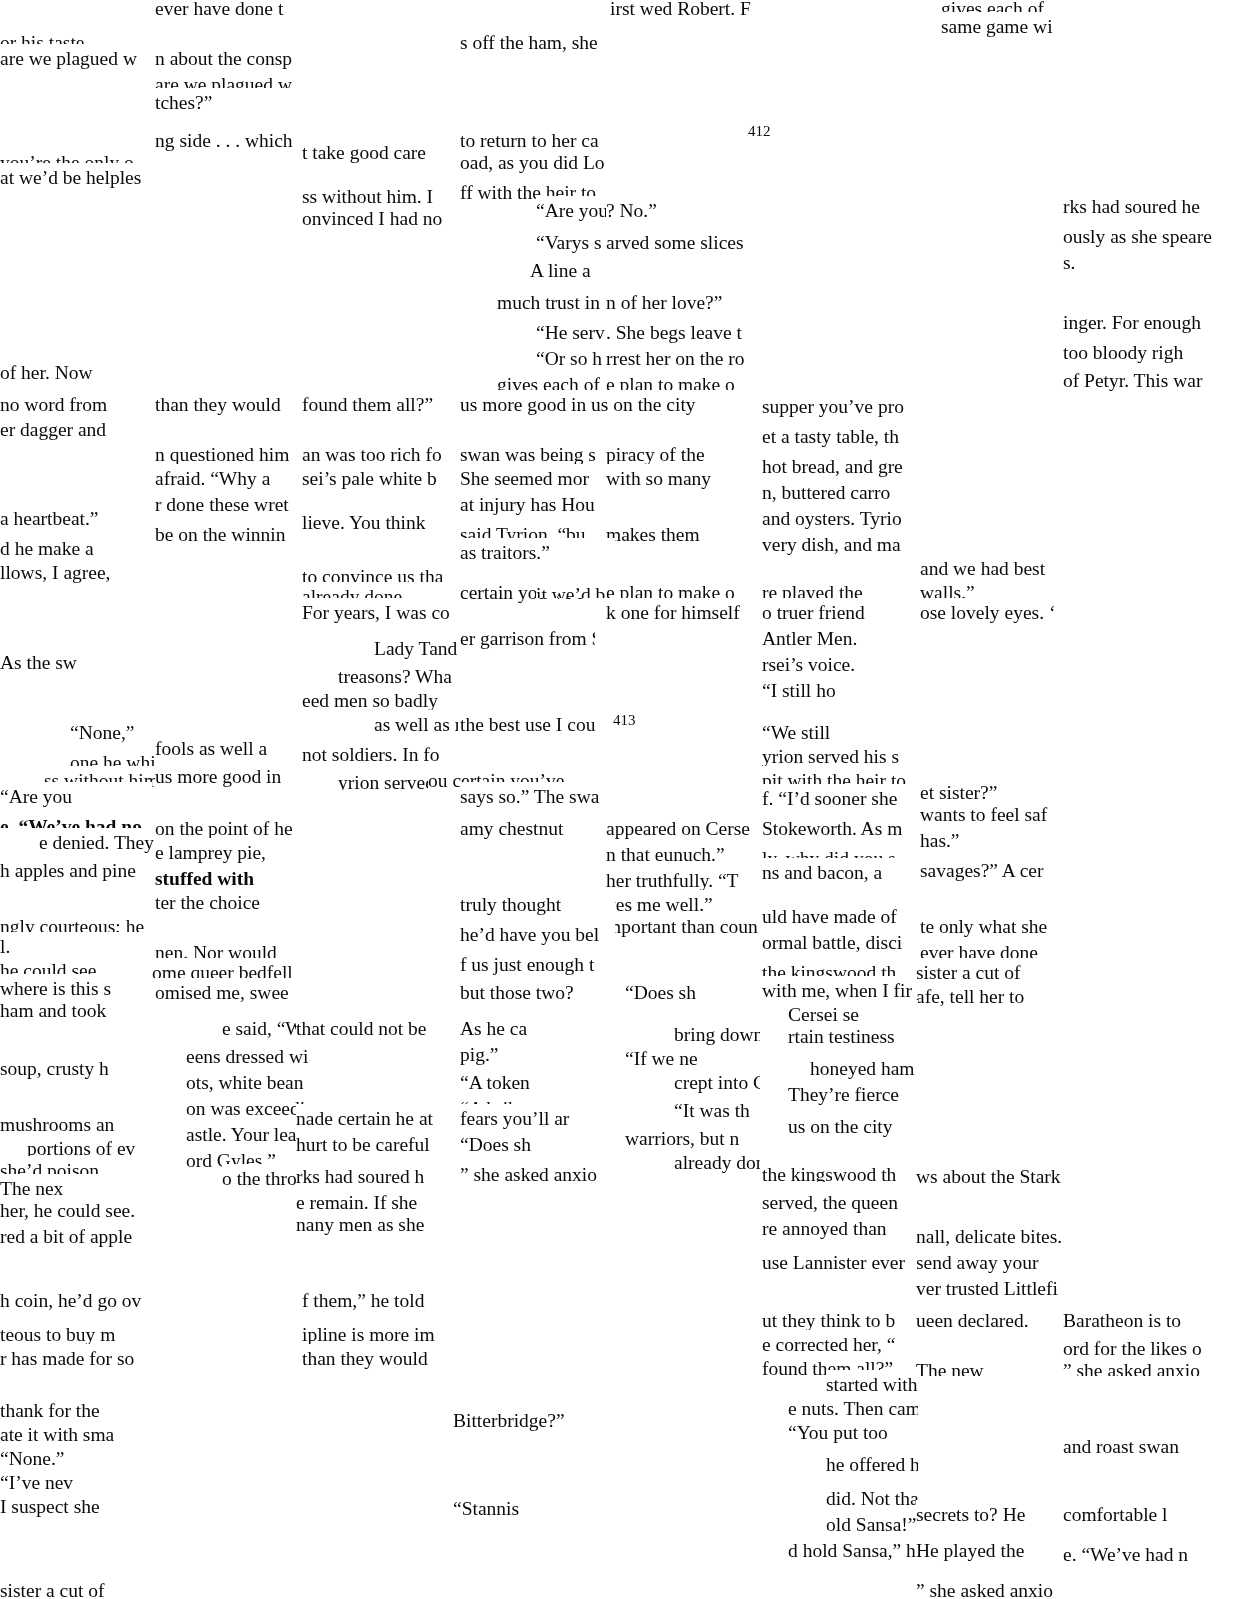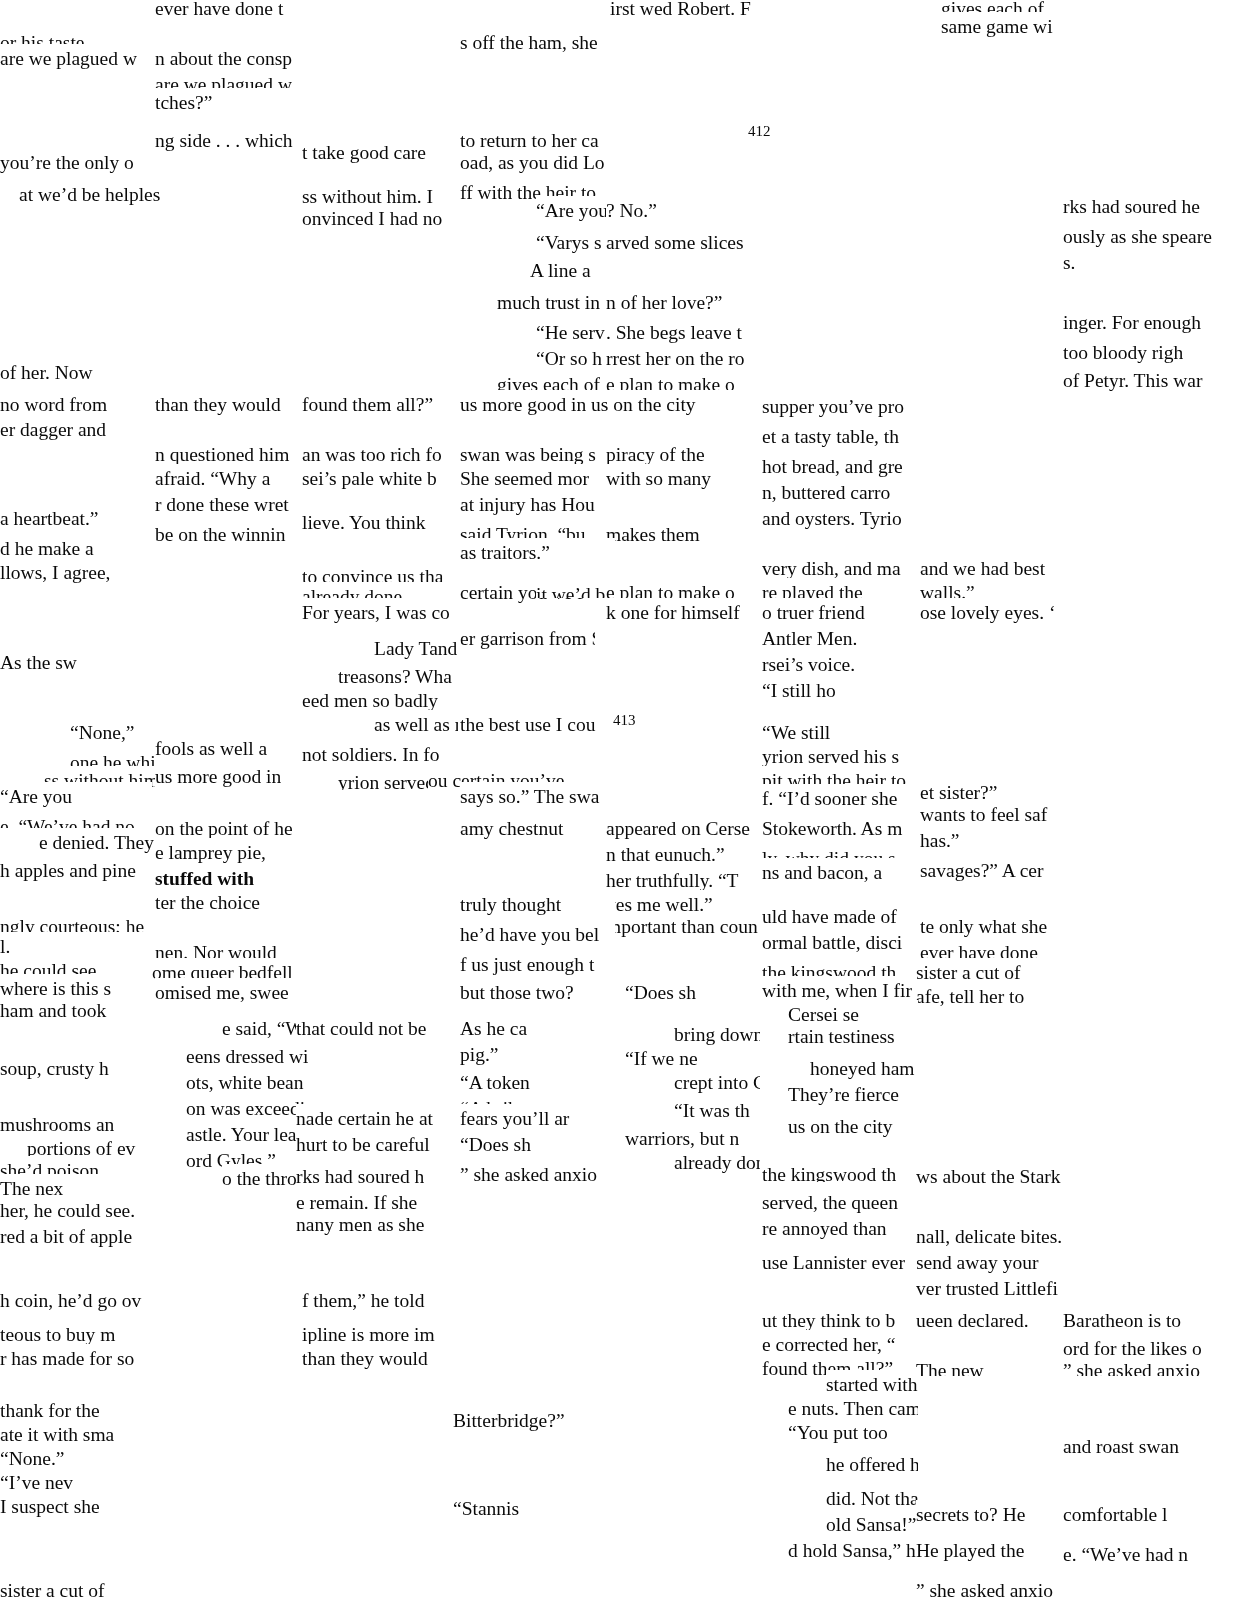--- a/index.html
+++ b/index.html
@@ -47,21 +47,21 @@
 <div class="frag" style="left:155px;top:70px;width:155px;height:26px;"><span>are we plagued w</span></div>
 <div class="frag" style="left:155px;top:88px;width:155px;height:26px;"><span>tches?”</span></div>
 
 <div class="frag" style="left:155px;top:126px;width:155px;height:26px;"><span>ng side . . . which</span></div>
 <div class="frag" style="left:460px;top:126px;width:155px;height:26px;"><span>to return to her ca</span></div>
 <div class="pageno" style="left:748px;top:123px;width:26px;height:20px;"><span>412</span></div>
 
 <div class="frag" style="left:0px;top:148px;width:152px;height:26px;"><span>you’re the only o</span></div>
 <div class="frag" style="left:460px;top:148px;width:155px;height:26px;"><span>oad, as you did Lo</span></div>
 <div class="frag" style="left:302px;top:138px;width:155px;height:26px;"><span>t take good care</span></div>
-<div class="frag" style="left:0px;top:180px;width:152px;height:26px;margin-left:19px;"><span>at we’d be helples</span></div>
+<div class="frag" style="left:0px;top:163px;width:152px;height:26px;"><span>at we’d be helples</span></div>
 <div class="frag" style="left:302px;top:182px;width:155px;height:26px;"><span>ss without him. I</span></div>
 <div class="frag" style="left:460px;top:178px;width:155px;height:26px;"><span>ff with the heir to</span></div>
 <div class="frag" style="left:302px;top:204px;width:155px;height:26px;"><span>onvinced I had no</span></div>
 
 <div class="frag" style="left:536px;top:196px;width:92px;height:26px;"><span>“Are you</span></div>
 <div class="frag" style="left:606px;top:196px;width:72px;height:26px;"><span>? No.”</span></div>
 <div class="frag" style="left:1063px;top:192px;width:160px;height:26px;"><span>rks had soured he</span></div>
 
 <div class="frag" style="left:536px;top:228px;width:82px;height:26px;"><span>“Varys s</span></div>
 <div class="frag" style="left:606px;top:228px;width:162px;height:26px;"><span>arved some slices</span></div>
@@ -112,21 +112,21 @@
 
 <div class="frag" style="left:0px;top:504px;width:135px;height:26px;"><span>a heartbeat.”</span></div>
 <div class="frag" style="left:155px;top:520px;width:155px;height:26px;"><span>be on the winnin</span></div>
 <div class="frag" style="left:460px;top:520px;width:155px;height:26px;"><span>said Tyrion, “bu</span></div>
 <div class="frag" style="left:606px;top:520px;width:155px;height:26px;"><span>makes them</span></div>
 <div class="frag" style="left:762px;top:504px;width:155px;height:26px;"><span>and oysters. Tyrio</span></div>
 
 <div class="frag" style="left:0px;top:534px;width:135px;height:26px;"><span>d he make a</span></div>
 <div class="frag" style="left:302px;top:508px;width:155px;height:26px;"><span>lieve. You think</span></div>
 <div class="frag" style="left:460px;top:538px;width:155px;height:26px;"><span>as traitors.”</span></div>
-<div class="frag" style="left:762px;top:554px;width:155px;height:26px;"><span>very dish, and ma</span></div>
+<div class="frag" style="left:762px;top:530px;width:155px;height:26px;"><span>very dish, and ma</span></div>
 
 <div class="frag" style="left:0px;top:558px;width:135px;height:26px;"><span>llows, I agree,</span></div>
 <div class="frag" style="left:302px;top:562px;width:155px;height:26px;"><span>to convince us tha</span></div>
 <div class="frag" style="left:920px;top:554px;width:150px;height:26px;"><span>and we had best</span></div>
 <div class="frag" style="left:302px;top:582px;width:155px;height:26px;"><span>already done</span></div>
 <div class="frag" style="left:460px;top:578px;width:160px;height:26px;"><span>certain you’ve f</span></div>
 <div class="frag" style="left:536px;top:580px;width:180px;height:18px;"><span>it we’d be helpless</span></div>
 <div class="frag" style="left:606px;top:578px;width:160px;height:22px;"><span>e plan to make o</span></div>
 <div class="frag" style="left:762px;top:578px;width:155px;height:22px;"><span>re played the</span></div>
 <div class="frag" style="left:920px;top:578px;width:150px;height:22px;"><span>walls.”</span></div>
@@ -160,21 +160,21 @@
 <div class="frag" style="left:0px;top:766px;width:152px;height:26px;padding-left:44px;"><span>ss without him. H</span></div>
 <div class="frag" style="left:155px;top:762px;width:155px;height:26px;"><span>us more good in</span></div>
 <div class="frag" style="left:762px;top:766px;width:155px;height:26px;"><span>pit with the heir to</span></div>
 <div class="frag" style="left:920px;top:778px;width:150px;height:22px;"><span>et sister?”</span></div>
 <div class="frag" style="left:0px;top:782px;width:152px;height:26px;"><span>“Are you</span></div>
 <div class="frag" style="left:338px;top:768px;width:120px;height:22px;"><span>yrion served his si</span></div>
 <div class="frag" style="left:428px;top:766px;width:190px;height:26px;"><span>ou certain you’ve</span></div>
 <div class="frag" style="left:762px;top:784px;width:155px;height:26px;"><span>f. “I’d sooner she</span></div>
 <div class="frag" style="left:920px;top:800px;width:150px;height:26px;"><span>wants to feel saf</span></div>
 
-<div class="frag" style="left:0px;top:812px;width:152px;height:26px;"><span>e. “We’ve had no</span></div>
+<div class="frag" style="left:0px;top:812px;width:152px;height:26px;font-weight:bold;"><span>e. “We’ve had no</span></div>
 <div class="frag" style="left:460px;top:782px;width:155px;height:26px;"><span>says so.” The swa</span></div>
 <div class="frag" style="left:762px;top:814px;width:155px;height:26px;"><span>Stokeworth. As m</span></div>
 <div class="frag" style="left:920px;top:826px;width:150px;height:26px;"><span>has.”</span></div>
 
 <div class="frag" style="left:0px;top:828px;width:152px;height:26px;padding-left:39px;"><span>e denied. They st</span></div>
 <div class="frag" style="left:155px;top:814px;width:155px;height:26px;"><span>on the point of he</span></div>
 <div class="frag" style="left:460px;top:814px;width:155px;height:26px;"><span>amy chestnut</span></div>
 <div class="frag" style="left:606px;top:814px;width:155px;height:26px;"><span>appeared on Cerse</span></div>
 <div class="frag" style="left:762px;top:844px;width:155px;height:26px;"><span>ly, why did you s</span></div>
 <div class="frag" style="left:920px;top:856px;width:150px;height:26px;"><span>savages?” A cer</span></div>

